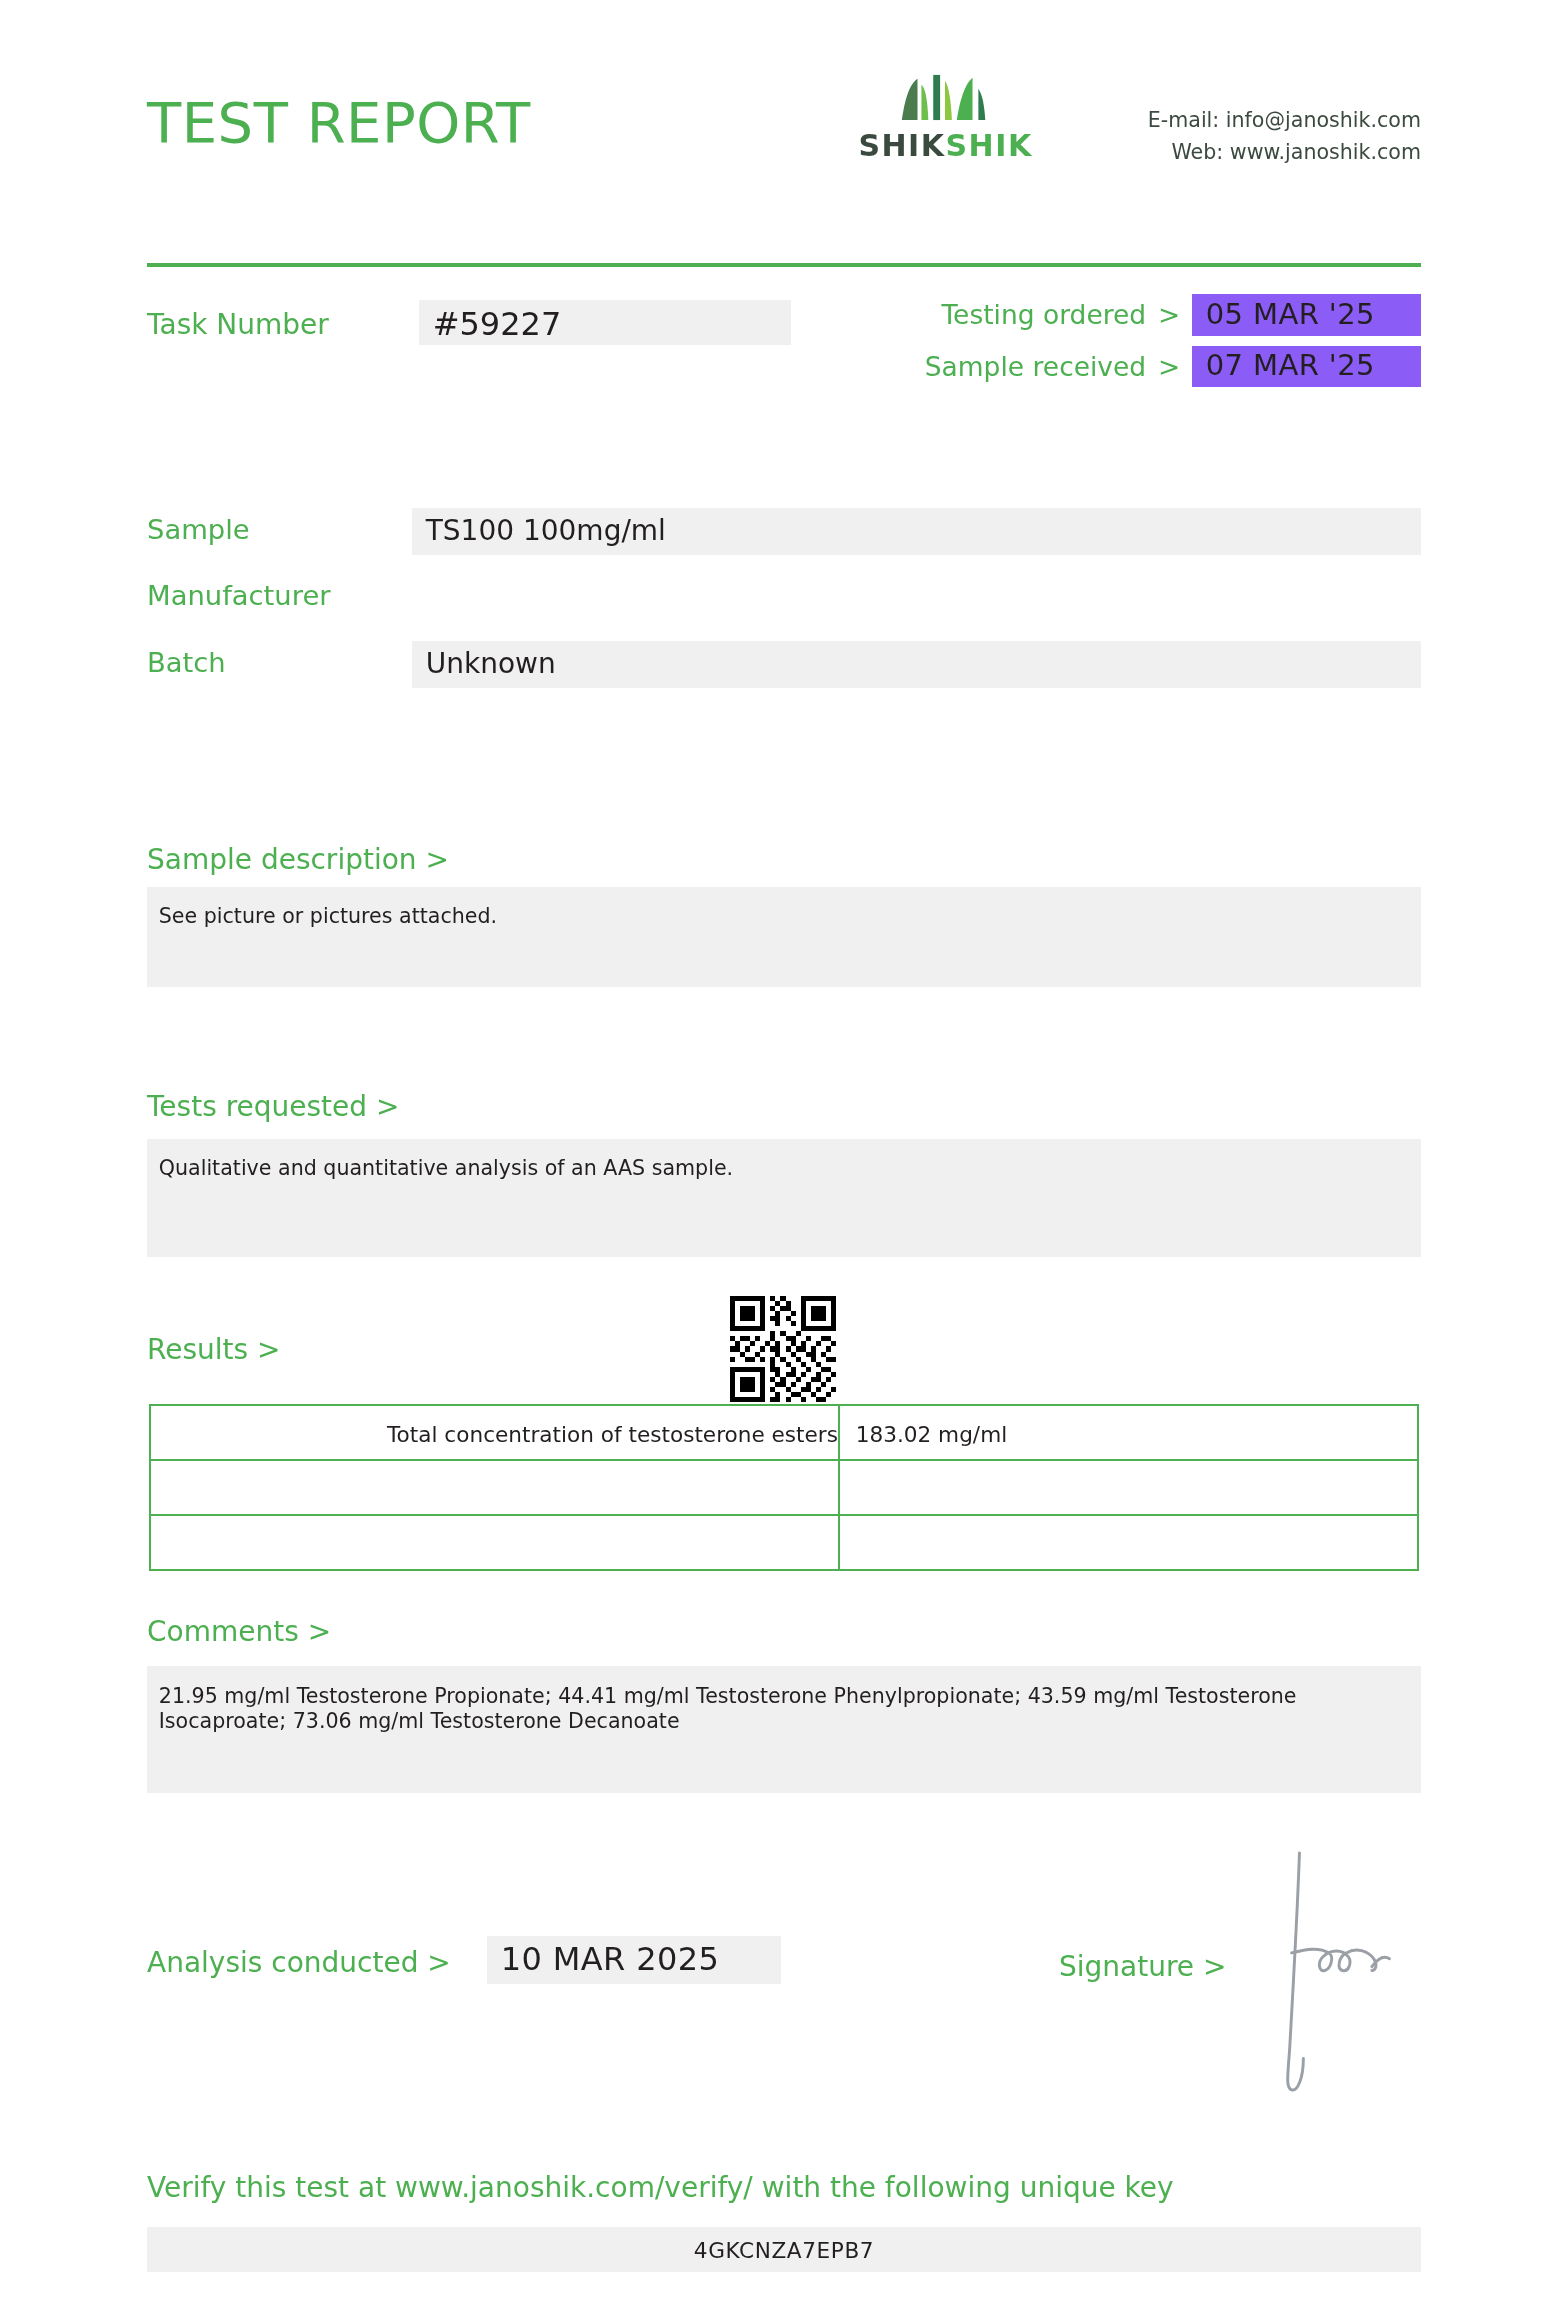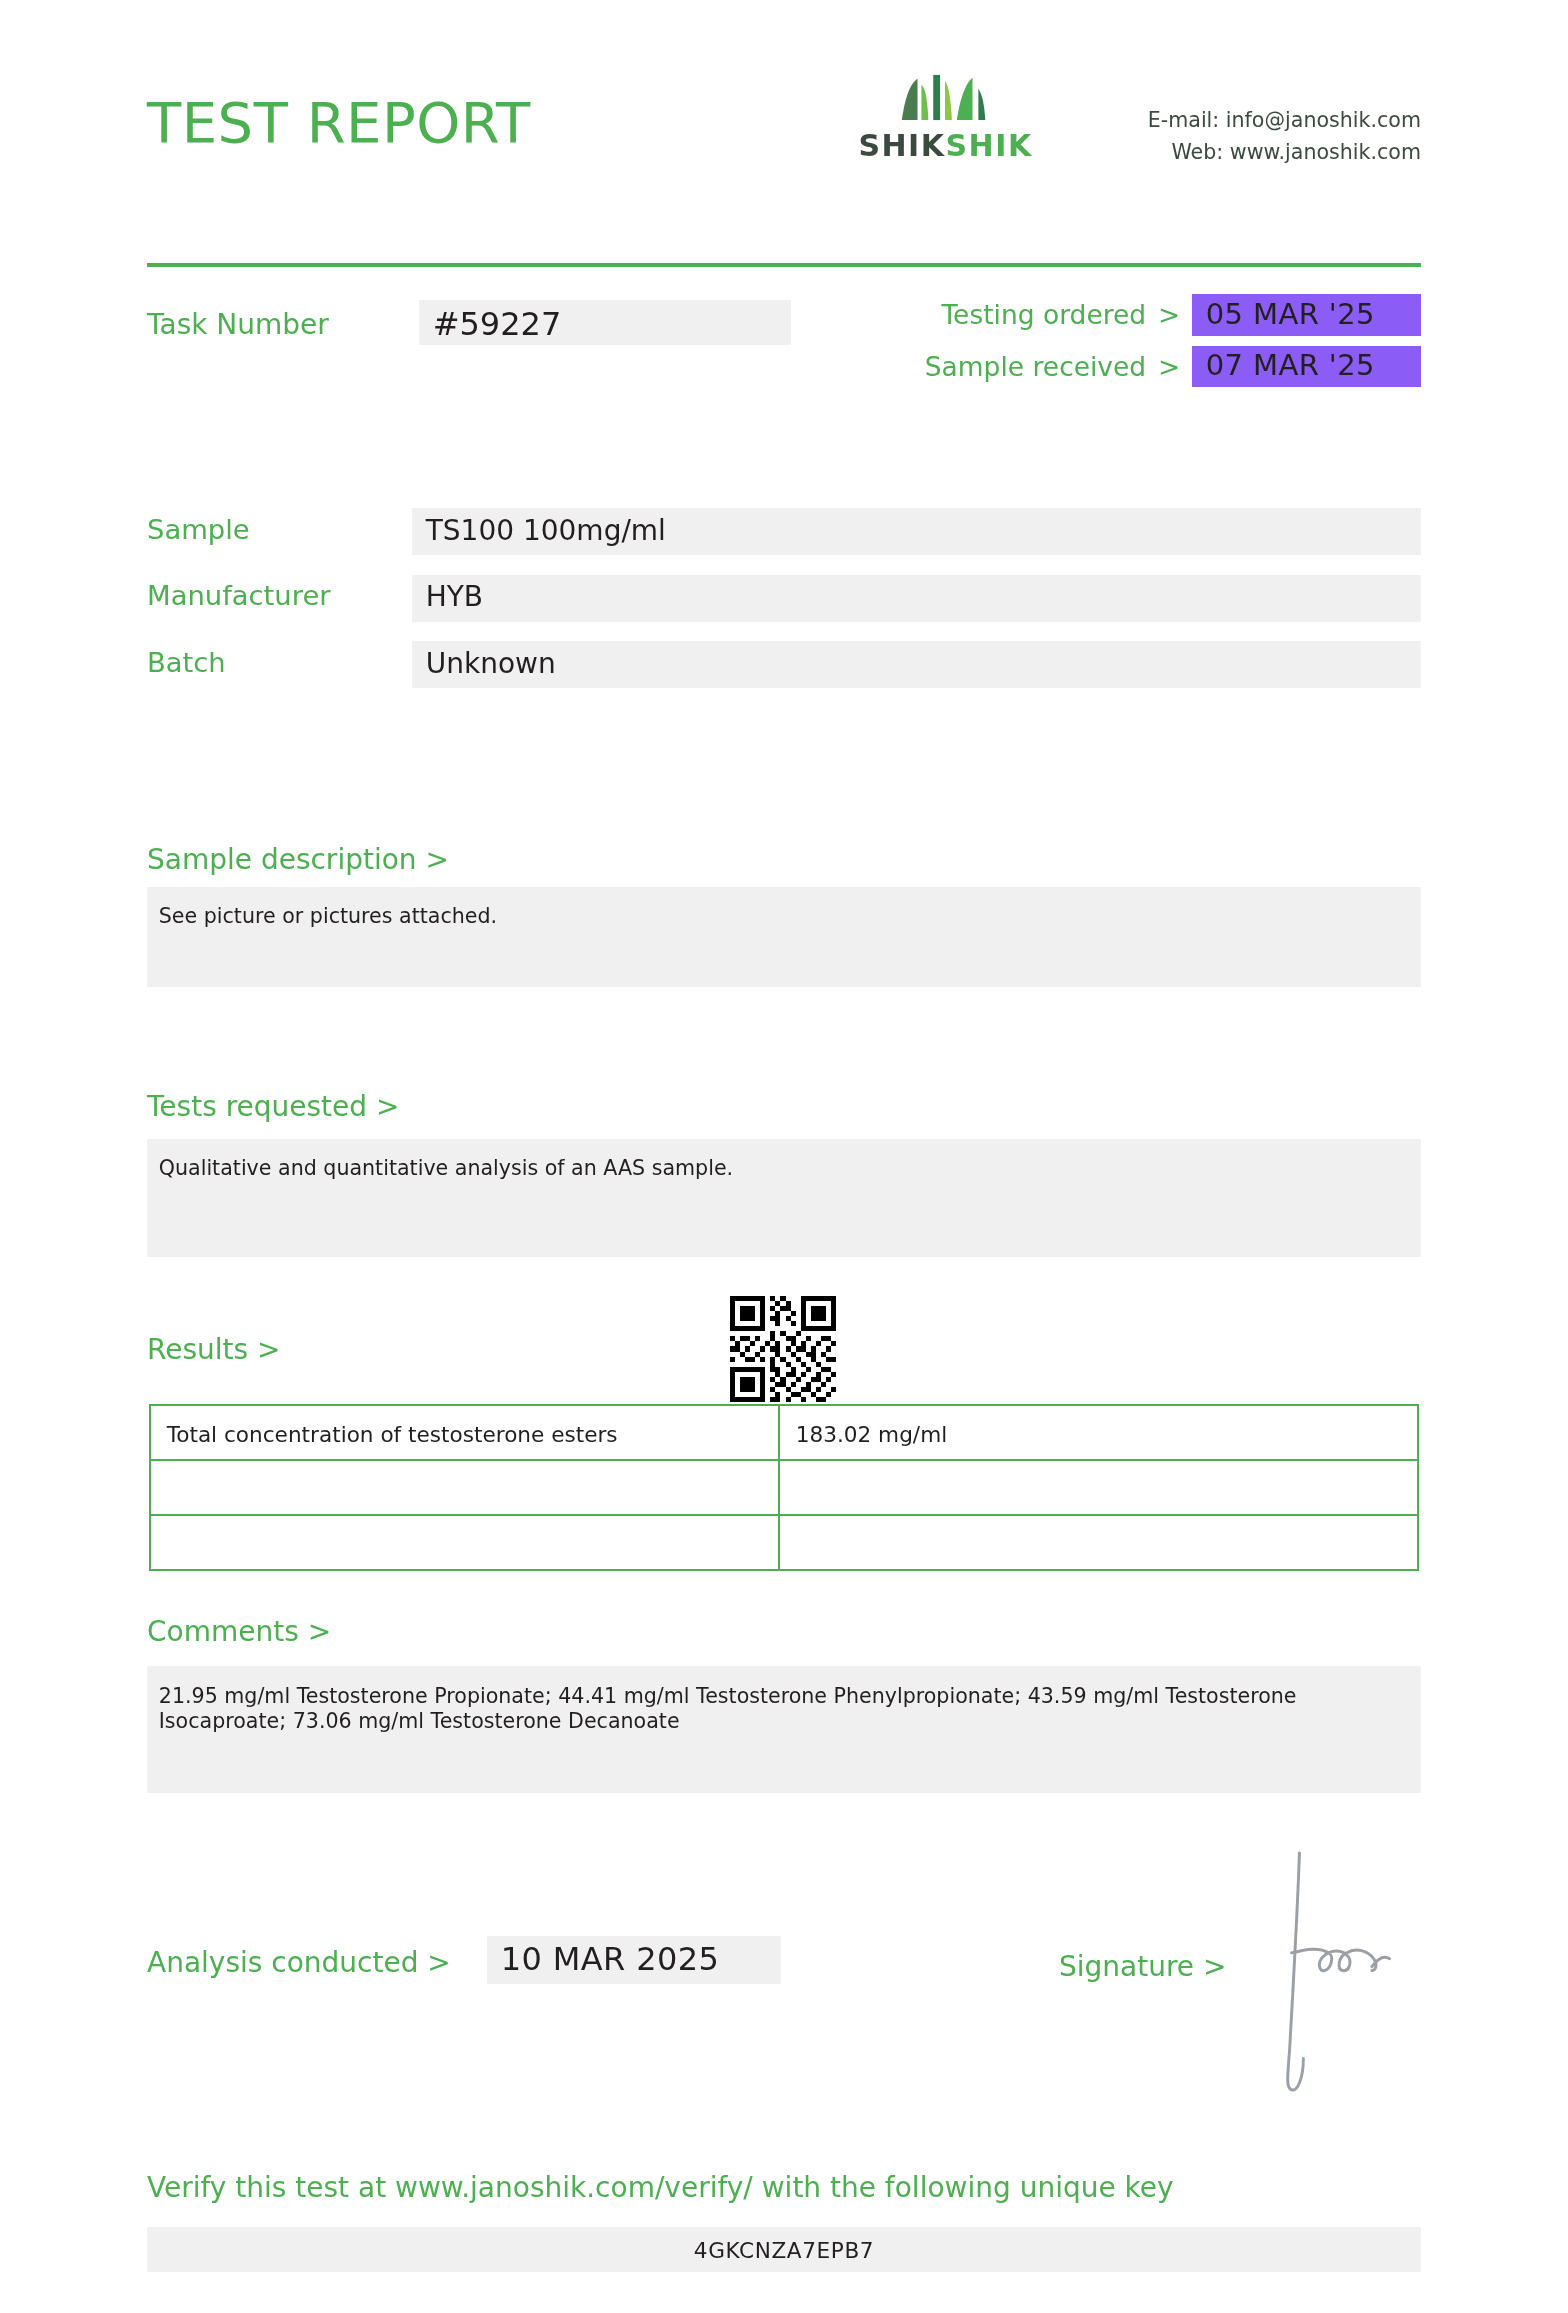--- a/index.html
+++ b/index.html
@@ -179,21 +179,21 @@
     border-collapse: collapse;
   }
   .results-table td {
     border: 2px solid #4caf50;
     height: 55px;
     font-size: 21.6px;
     color: #231f20;
     padding: 3.9px 0 0 15.7px;
     vertical-align: middle;
   }
-  .results-table td.col1 { width: 629px; }
+  .results-table td.col1 { width: 689px; text-align: right; }
 
   
   #comments-title { top: 1615px; }
   #comments-box {
     top: 1666px; height: 127px;
     padding: 17.6px 19.6px 0 11.8px;
     line-height: 1.25;
   }
 
   
@@ -293,21 +293,20 @@
     </div>
   </div>
 
   <div class="info">
     <div class="info-row">
       <div class="info-label">Sample</div>
       <div class="info-value">TS100 100mg/ml</div>
     </div>
     <div class="info-row">
       <div class="info-label">Manufacturer</div>
-      <div class="info-value">HYB</div>
     </div>
     <div class="info-row">
       <div class="info-label">Batch</div>
       <div class="info-value">Unknown</div>
     </div>
   </div>
 
   <div class="section-title" id="desc-title">Sample description &gt;</div>
   <div class="section-box" id="desc-box">See picture or pictures attached.</div>
 

